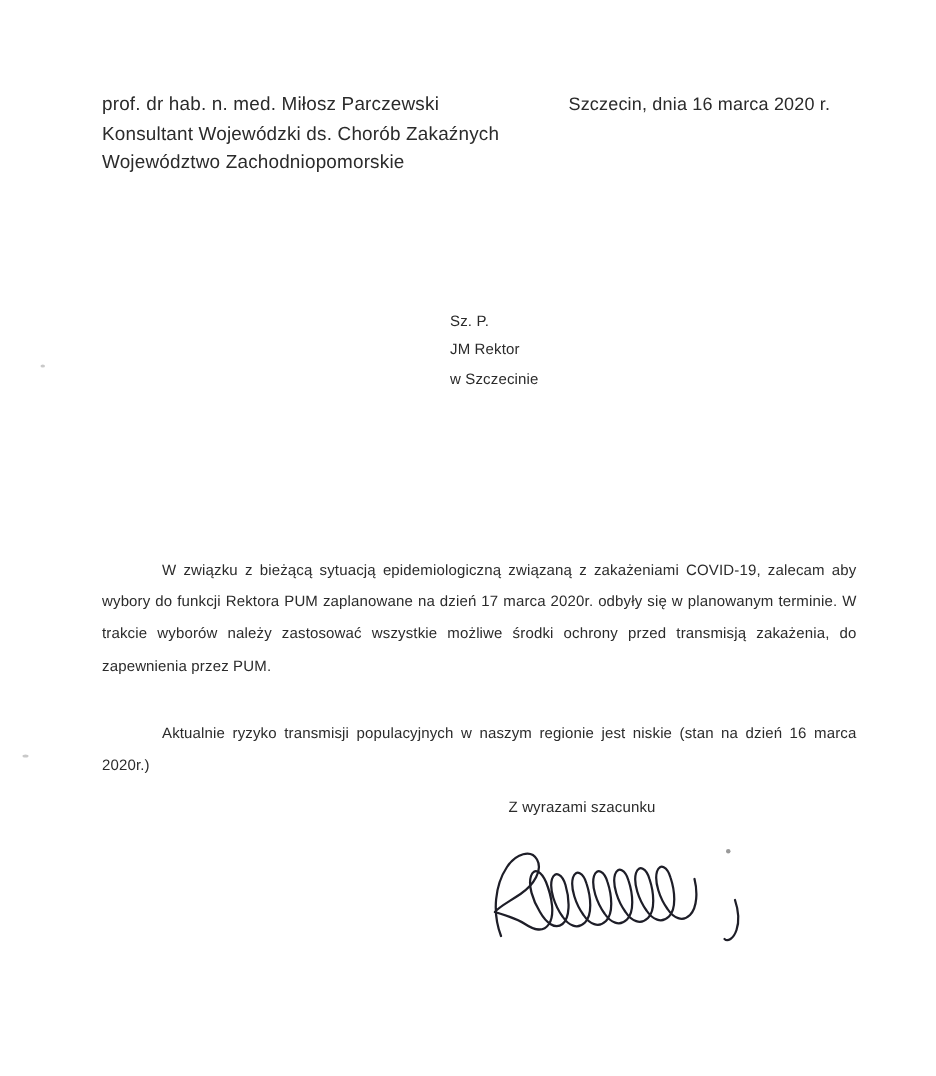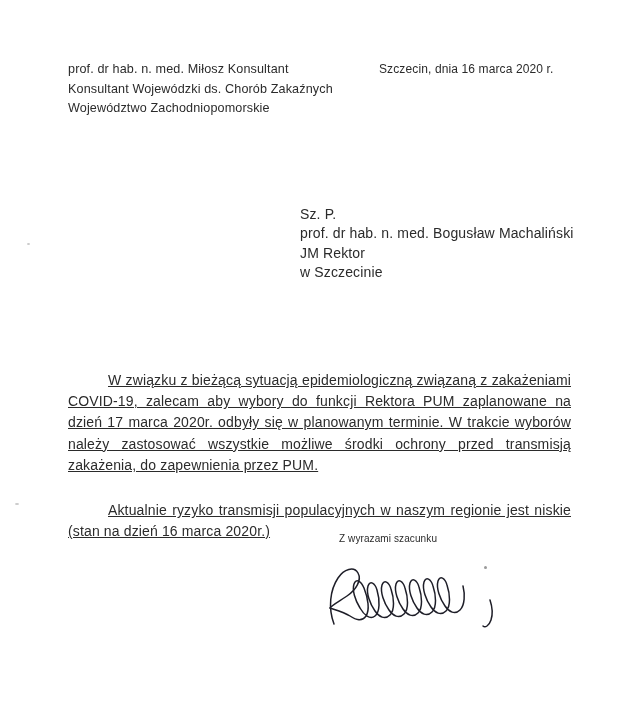--- a/index.html
+++ b/index.html
@@ -44,43 +44,42 @@
   }
 
   
   .recipient-block {
     position: absolute;
     left: 300px;
     top: 205px;
     width: 290px;
   }
   .recipient-line {
-    font-size: 14px;
+    font-size: 10px;
     line-height: 19.3px;
     color: #2b2b2b;
     letter-spacing: 0.01em;
     white-space: nowrap;
   }
 
   
   .body-block {
     position: absolute;
     left: 68px;
     top: 370px;
     width: 503px;
   }
   .body-paragraph {
-    font-size: 14px;
+    font-size: 10px;
     line-height: 21.2px;
     color: #2b2b2b;
     text-align: justify;
     text-indent: 40px;
     letter-spacing: 0.01em;
     margin: 0;
-    text-decoration: underline;
   }
   .body-paragraph + .body-paragraph {
     margin-top: 24px;
   }
 
   
   .closing {
     position: absolute;
     left: 339px;
     top: 529px;
@@ -114,30 +113,29 @@
   .speck-a { left: 27px; top: 243px; width: 3px; height: 2px; }
   .speck-b { left: 15px; top: 503px; width: 4px; height: 2px; }
   .speck-c { left: 484px; top: 566px; width: 3px; height: 3px; background: #9a9a9a; }
 </style>
 </head>
 <body>
 
 <div class="page">
 
   <div class="sender-block">
-    <div class="sender-line">prof. dr hab. n. med. Miłosz Konsultant</div>
+    <div class="sender-line">prof. dr hab. n. med. Miłosz Parczewski</div>
     <div class="sender-line">Konsultant Wojewódzki ds. Chorób Zakaźnych</div>
     <div class="sender-line">Województwo Zachodniopomorskie</div>
   </div>
 
   <div class="date-line">Szczecin, dnia 16 marca 2020 r.</div>
 
   <div class="recipient-block">
     <div class="recipient-line">Sz. P.</div>
-    <div class="recipient-line">prof. dr hab. n. med. Bogusław Machaliński</div>
     <div class="recipient-line">JM Rektor</div>
     <div class="recipient-line">w Szczecinie</div>
   </div>
 
   <div class="body-block">
     <p class="body-paragraph">W związku z bieżącą sytuacją epidemiologiczną związaną z zakażeniami COVID-19, zalecam aby wybory do funkcji Rektora PUM zaplanowane na dzień 17 marca 2020r. odbyły się w planowanym terminie. W trakcie wyborów należy zastosować wszystkie możliwe środki ochrony przed transmisją zakażenia, do zapewnienia przez PUM.</p>
     <p class="body-paragraph">Aktualnie ryzyko transmisji populacyjnych w naszym regionie jest niskie (stan na dzień 16 marca 2020r.)</p>
   </div>
 
   <div class="closing">Z wyrazami szacunku</div>

